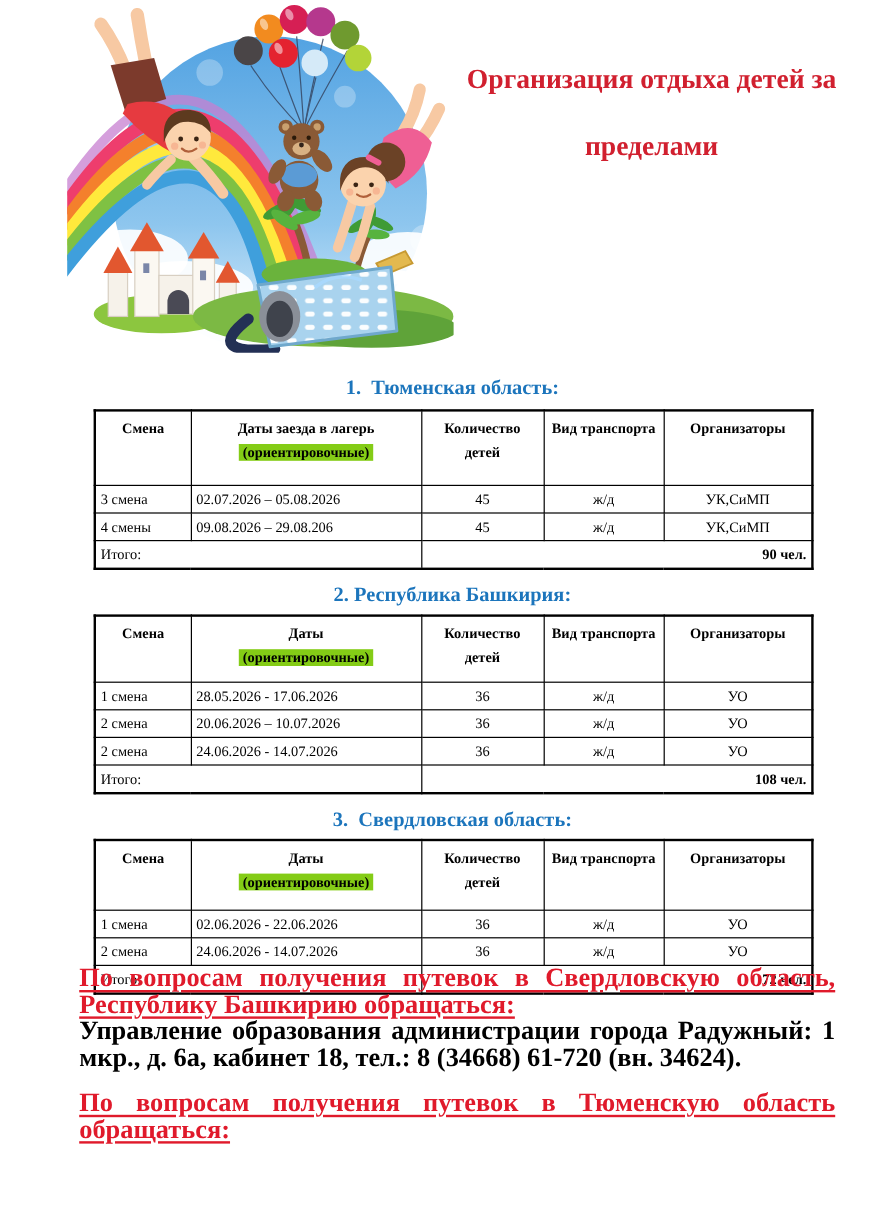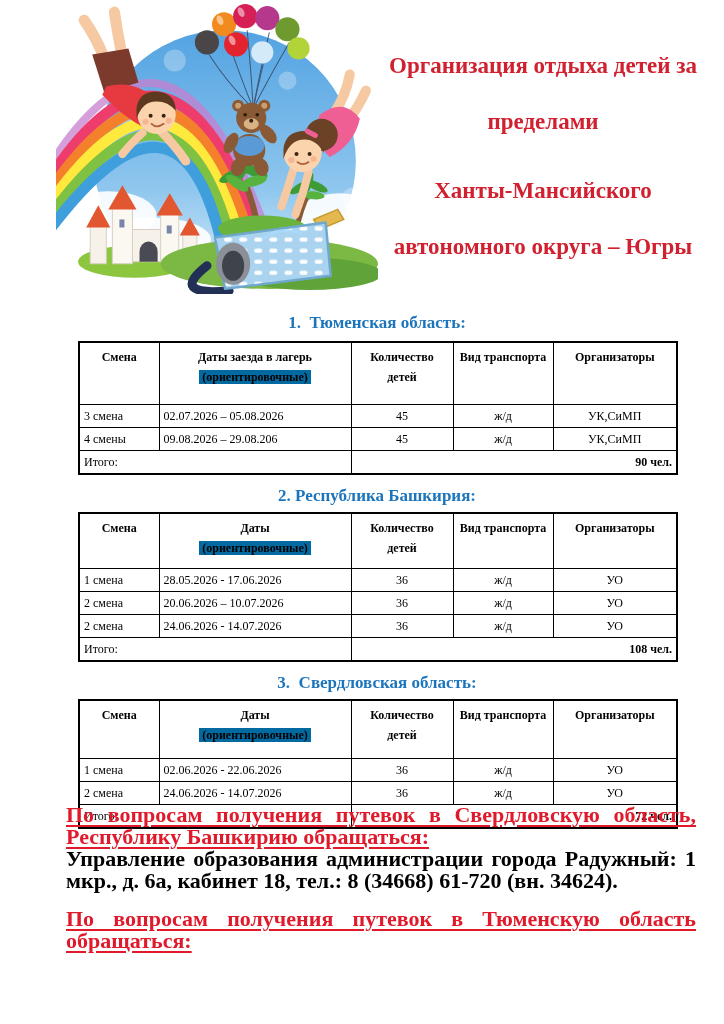--- a/index.html
+++ b/index.html
@@ -35,21 +35,21 @@
   }
   table.t1 thead tr{height:62px;}
   table.t2 thead tr{height:56px;}
   table.t3 thead tr{height:58px;}
   table.info-table tbody tr{height:22px;}
   table.info-table tbody td{vertical-align:middle;}
   table.info-table tfoot tr{height:23px;}
   .col-shift{width:80px;} .col-dates{width:192px;} .col-count{width:102px;}
   .col-transport{width:100px;} .col-org{width:124px;}
   td.cell-left{text-align:left;padding-left:8px;}
-  mark.hl{background:#0369a1;color:#000;padding:0 3px;font-weight:bold;}
+  mark.hl{background:#84cc16;color:#000;padding:0 3px;font-weight:bold;}
   .total-label{text-align:left;padding-left:8px;font-weight:normal;}
   .total-value{text-align:right;padding-right:8px;font-weight:bold;}
   
   .footer-block{position:absolute;left:66px;width:630px;font-weight:bold;
     font-size:22px;line-height:22px;text-align:justify;}
   .fb1{top:804px;} .fb2{top:908px;}
   .footer-heading{
     color:#e01a2b;text-decoration:underline;text-decoration-thickness:1.5px;
     text-underline-offset:3px;margin:0;
   }
@@ -221,21 +221,20 @@
         <circle cx="252" cy="151" r="2" fill="#3a2414"></circle>
       <path d="M 240 159 Q 245 163 251 159" stroke="#b0603a" stroke-width="1.8" fill="none" stroke-linecap="round"></path>
       <circle cx="234" cy="157" r="3" fill="#f5a988" opacity="0.7"></circle>
         <circle cx="256" cy="156" r="3" fill="#f5a988" opacity="0.7"></circle>
     </g>
   </svg>
 </div>
 
 <div class="doc-title">
   <p>Организация отдыха детей за пределами</p>
-  <p>Ханты-Мансийского автономного округа – Югры</p>
 </div>
 
 <div class="content">
 
   <div class="section-heading">1.&nbsp;&nbsp;Тюменская область:</div>
   <table class="info-table t1">
     <colgroup>
       <col class="col-shift">
         <col class="col-dates">
         <col class="col-count">

